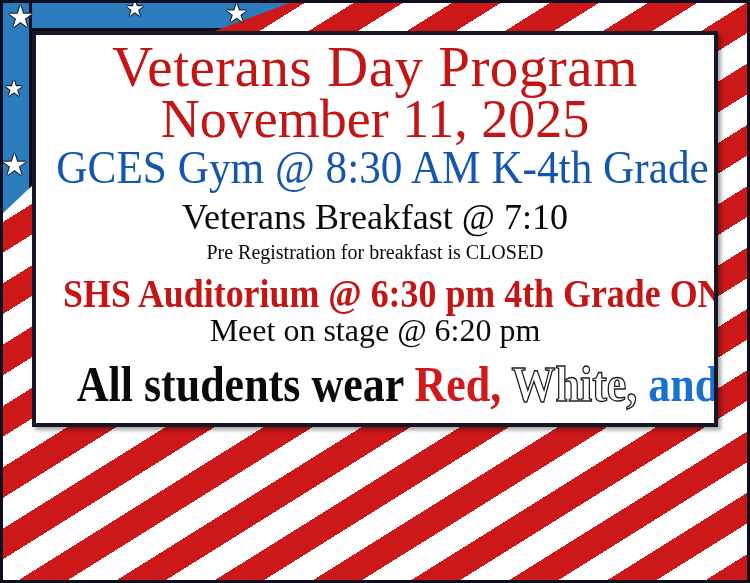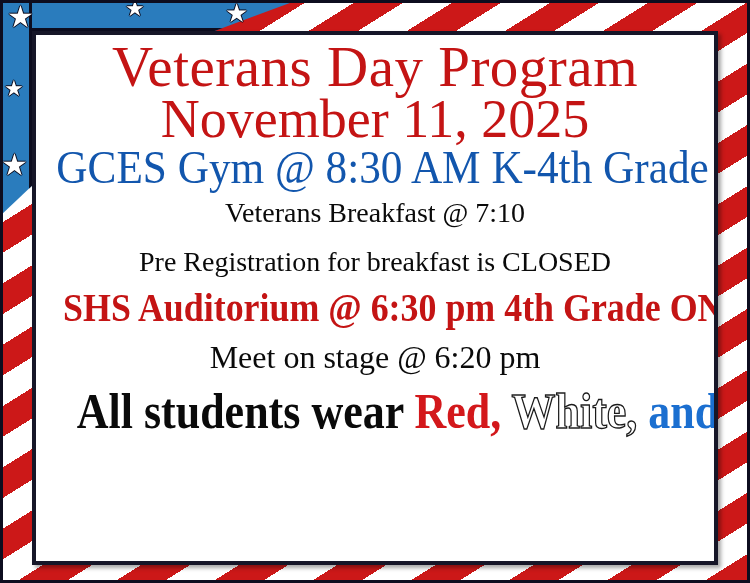--- a/index.html
+++ b/index.html
@@ -75,21 +75,21 @@
     font-family: "DejaVu Sans", sans-serif;
     user-select: none;
   }
 
   
   .panel {
     position: absolute;
     left: 32px;
     top: 31px;
     width: 686px;
-    height: 534px;
+    height: 396px;
     background: #ffffff;
     border: 4px solid #161628;
     box-sizing: border-box;
     box-shadow: 3px 3px 4px rgba(0,0,0,0.35);
     display: flex;
     flex-direction: column;
     align-items: center;
     justify-content: flex-start;
     padding-top: 2px;
     overflow: hidden;
@@ -115,40 +115,39 @@
   }
   .l-gym {
     font-size: 46px;
     color: #1256ad;
     font-family: "Liberation Serif", "DejaVu Serif", serif;
     transform: scaleX(0.94);
     margin-top: -2px;
     font-weight: 400;
   }
   .l-breakfast {
-    font-size: 28px;
+    font-size: 36px;
     color: #0a0a0a;
     margin-top: 7px;
   }
   .l-prereg {
-    font-size: 28px;
+    font-size: 20px;
     color: #0a0a0a;
-    margin-top: 20px;
+    margin-top: 6px;
   }
   .l-shs {
     font-size: 39px;
     color: #c41414;
     font-weight: bold;
     transform: scaleX(0.92);
     margin-top: 12px;
   }
   .l-meet {
     font-size: 32px;
     color: #0a0a0a;
-    margin-top: 13px;
   }
   .l-wear {
     font-size: 50px;
     margin-top: 12px;
     font-weight: bold;
     transform: scaleX(0.88);
   }
   .l-wear .seg-black { color: #0a0a0a; }
   .l-wear .seg-red   { color: #d3181b; }
   .l-wear .seg-white {

